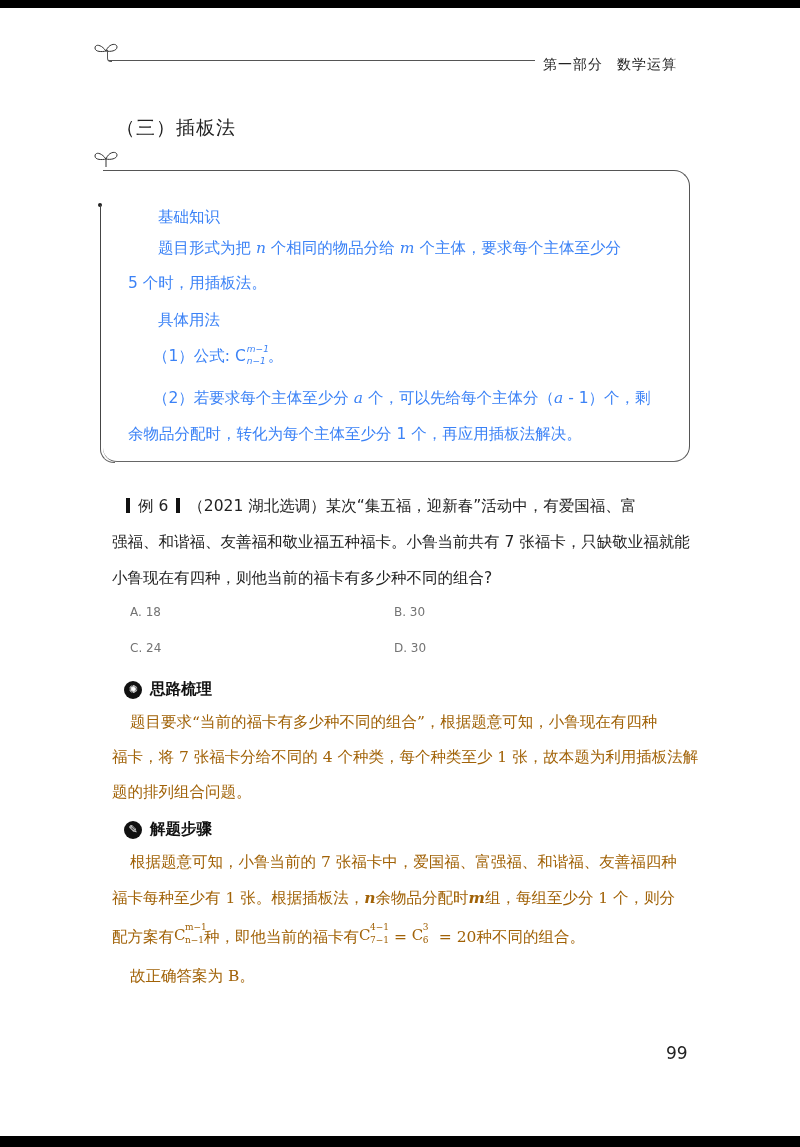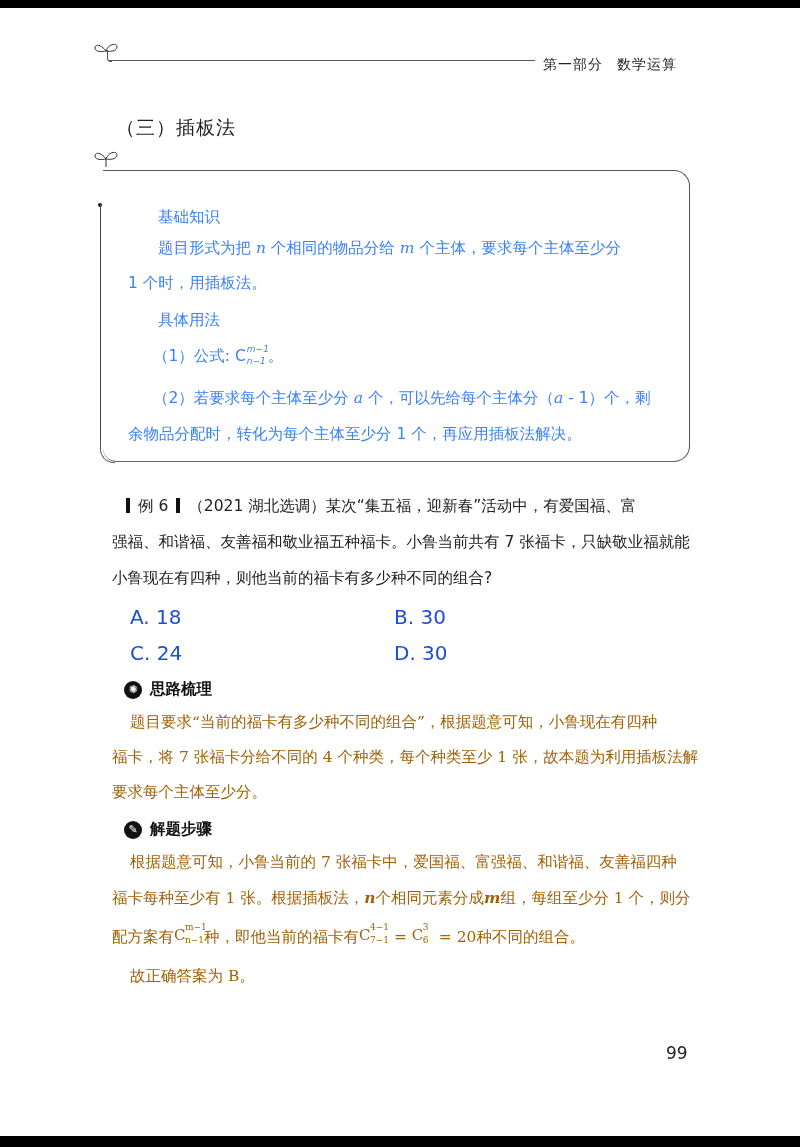--- a/index.html
+++ b/index.html
@@ -35,21 +35,21 @@
   .box-text { position: absolute; left: 128px; font-size: 15.5px; color: #3b82f6; white-space: nowrap; }
   .ital { font-style: italic; font-family: "DejaVu Serif", serif; }
   .frac { display: inline-block; vertical-align: middle; position: relative; width: 22px; height: 20px; }
   .frac .sup { position: absolute; left: 1px; top: -3px; font-size: 9px; font-style: italic; }
   .frac .sub { position: absolute; left: 1px; top: 9px; font-size: 9px; font-style: italic; }
 
   
   .ex-text { position: absolute; font-size: 15.5px; color: #222; white-space: nowrap; }
   .ex-marker { display: inline-block; width: 4px; height: 15px; background: #111; vertical-align: -2px; margin: 0 8px; }
 
-  .options .opt { position: absolute; font-size: 20px; color: #1d4ed8; }
+  .options .opt { position: absolute; font-size: 12px; color: #737373; }
 
   .subhead { position: absolute; left: 124px; font-size: 15.5px; font-weight: bold; color: #111; display: flex; align-items: center; }
   .subhead .ico { width: 18px; height: 18px; border-radius: 9px; background: #111; color: #fff; display: inline-flex; align-items: center; justify-content: center; font-size: 11px; margin-right: 8px; }
 
   .serif-text { position: absolute; font-family: "DejaVu Serif", "Liberation Serif", serif; font-size: 15.5px; color: #a16207; white-space: nowrap; }
   .comb { display: inline-block; position: relative; width: 30px; height: 20px; vertical-align: -4px; }
   .comb .c { position: absolute; left: 0; top: 0; font-size: 15px; }
   .comb .sup { position: absolute; left: 11px; top: -4px; font-size: 9px; }
   .comb .sub { position: absolute; left: 11px; top: 9px; font-size: 9px; }
 
@@ -83,21 +83,21 @@
 <div class="box-left-curve"></div>
 
 <div class="box-text" style="left:158px; top:207px;">基础知识</div>
 <div class="box-text" style="left:158px; top:238px;">
   <span>题目形式为把</span>
   <span class="ital">n</span>
   <span>个相同的物品分给</span>
   <span class="ital">m</span>
   <span>个主体，要求每个主体至少分</span>
 </div>
-<div class="box-text" style="left:128px; top:273px;">1 个时，用插板法。</div>
+<div class="box-text" style="left:128px; top:273px;">5 个时，用插板法。</div>
 <div class="box-text" style="left:158px; top:310px;">具体用法</div>
 <div class="box-text" style="left:153px; top:346px;">
   <span>（1）公式: C</span><span class="frac"><span class="sup">m−1</span><span class="sub">n−1</span></span><span>。</span>
 </div>
 <div class="box-text" style="left:153px; top:388px;text-align:center;">
   <span>（2）若要求每个主体至少分</span>
   <span class="ital">a</span>
   <span>个，可以先给每个主体分（</span><span class="ital">a</span><span> - 1）个，剩</span>
 </div>
 <div class="box-text" style="left:128px; top:424px;">余物品分配时，转化为每个主体至少分 1 个，再应用插板法解决。</div>
@@ -114,29 +114,29 @@
   <div class="opt" style="left:130px; top:641px;">C. 24</div>
   <div class="opt" style="left:394px; top:641px;">D. 30</div>
 </div>
 
 <div class="subhead" style="top:679px;">
   <span class="ico">✺</span>
     <span>思路梳理</span>
 </div>
 <div class="serif-text" style="left:130px; top:712px;">题目要求“当前的福卡有多少种不同的组合”，根据题意可知，小鲁现在有四种</div>
 <div class="serif-text" style="left:112px; top:747px;">福卡，将 7 张福卡分给不同的 4 个种类，每个种类至少 1 张，故本题为利用插板法解</div>
-<div class="serif-text" style="left:112px; top:782px;">要求每个主体至少分。</div>
+<div class="serif-text" style="left:112px; top:782px;">题的排列组合问题。</div>
 
 <div class="subhead" style="top:819px;">
   <span class="ico">✎</span>
     <span>解题步骤</span>
 </div>
 <div class="serif-text" style="left:130px; top:852px;">根据题意可知，小鲁当前的 7 张福卡中，爱国福、富强福、和谐福、友善福四种</div>
 <div class="serif-text" style="left:112px; top:888px;">
-  <span>福卡每种至少有 1 张。根据插板法，</span><span class="ital" style="font-weight:bold;">n</span><span>个相同元素分成</span><span class="ital" style="font-weight:bold;">m</span><span>组，每组至少分 1 个，则分</span>
+  <span>福卡每种至少有 1 张。根据插板法，</span><span class="ital" style="font-weight:bold;">n</span><span>余物品分配时</span><span class="ital" style="font-weight:bold;">m</span><span>组，每组至少分 1 个，则分</span>
 </div>
 <div class="serif-text" style="left:112px; top:926px;">
   <span>配方案有</span><span class="comb"><span class="c">C</span><span class="sup">m−1</span><span class="sub">n−1</span></span><span>种，即他当前的福卡有</span><span class="comb"><span class="c">C</span><span class="sup">4−1</span><span class="sub">7−1</span></span><span> = </span><span class="comb" style="width:22px;"><span class="c">C</span><span class="sup">3</span><span class="sub">6</span></span><span> = 20种不同的组合。</span>
 </div>
 <div class="serif-text" style="left:130px; top:966px;">故正确答案为 B。</div>
 
 <div class="page-number">99</div>
 
 <div class="bar-bottom"></div>
 

